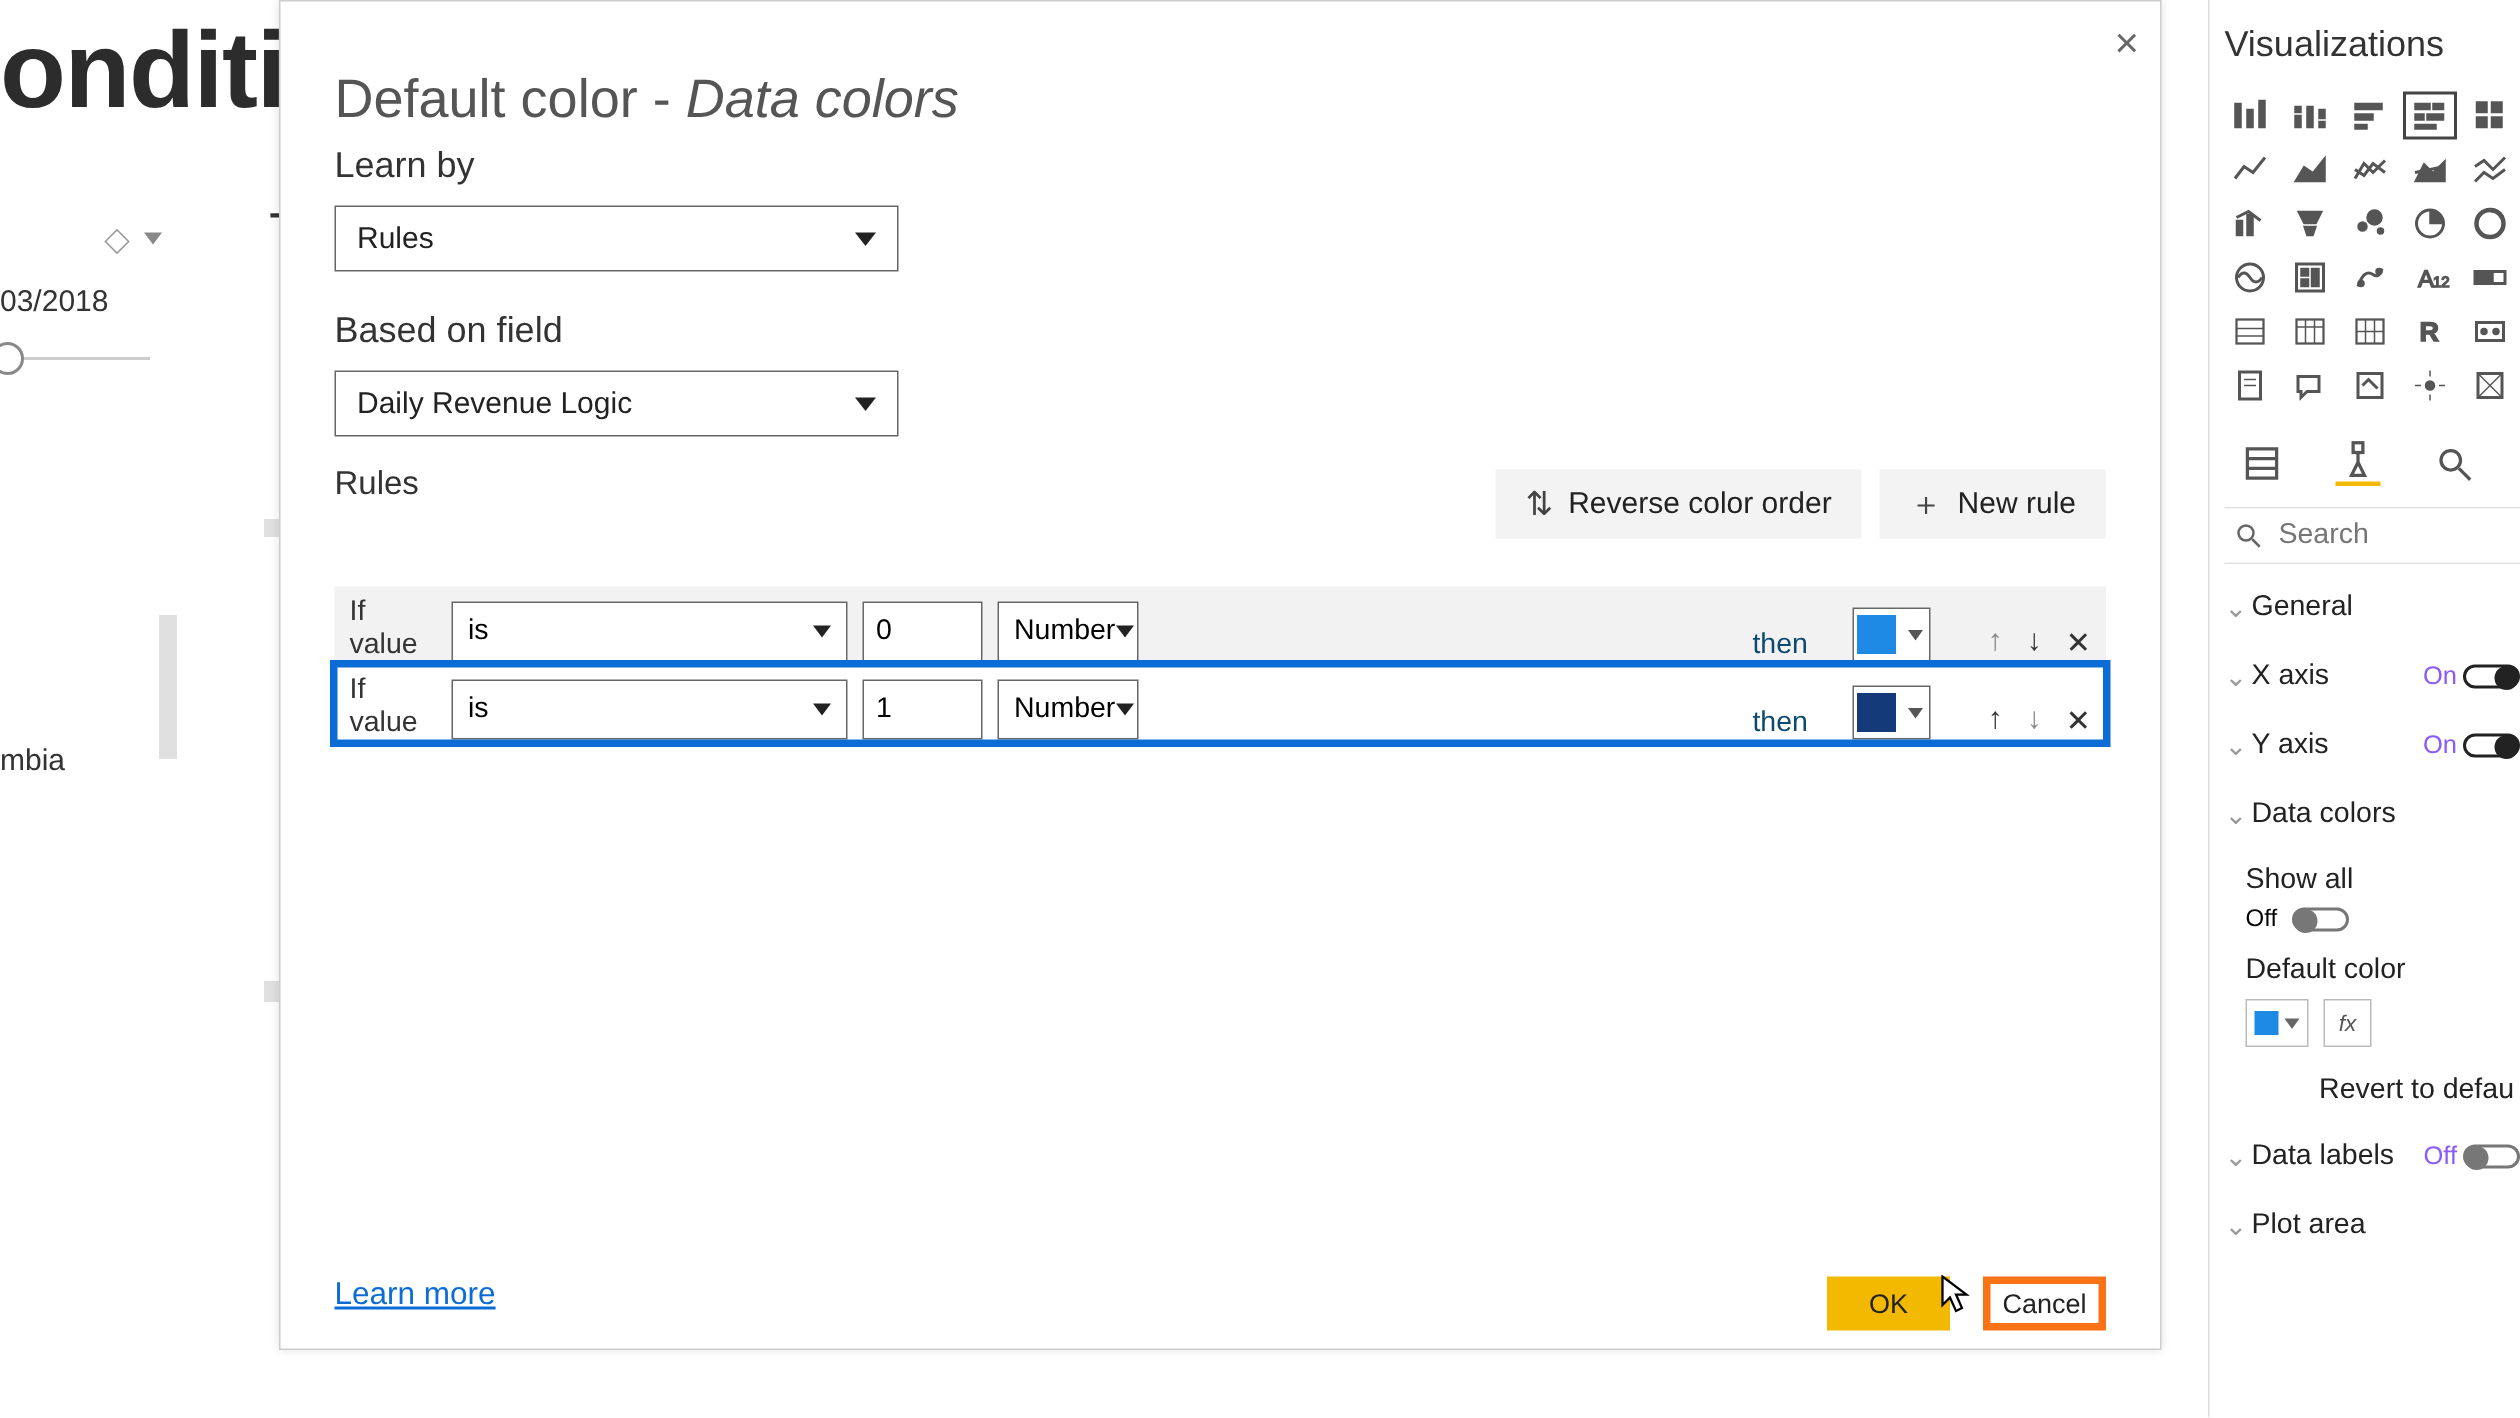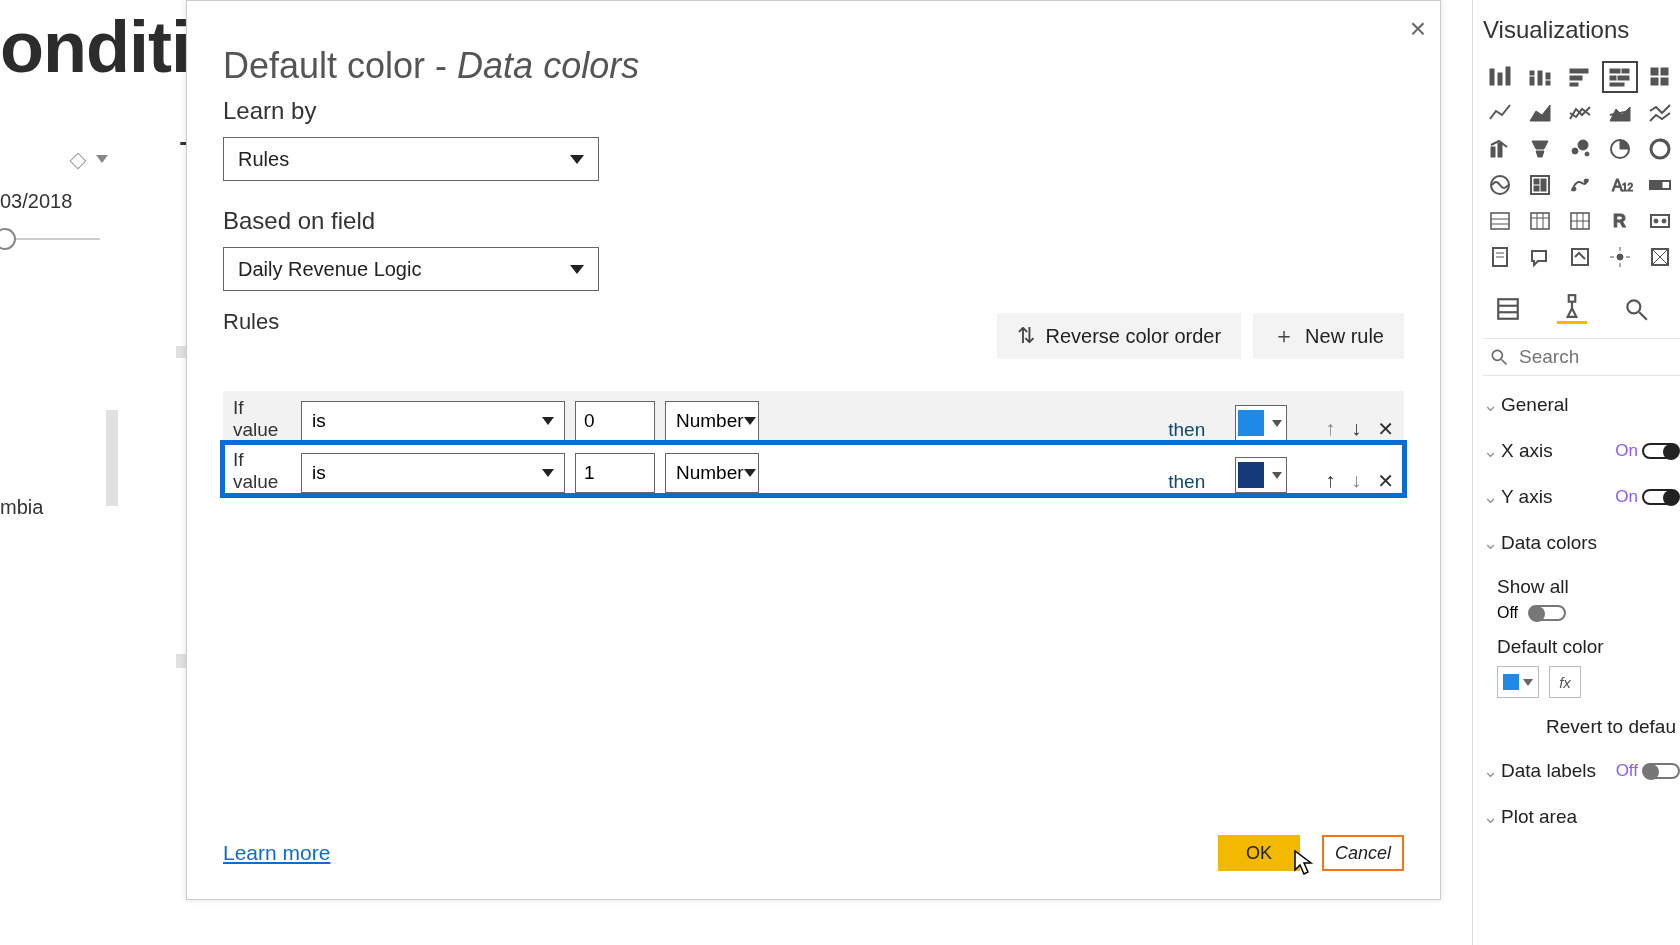--- a/index.html
+++ b/index.html
@@ -69,25 +69,25 @@
     .color-pick {
       width: 52px; height: 36px; border: 1px solid #666; display: flex; align-items: center;
       padding: 2px; gap: 4px; cursor: pointer; background:#fff;
     }
     .swatch { width: 26px; height: 26px; }
     .color-pick .tri-sm { width: 0; height: 0; border-left: 5px solid transparent; border-right: 5px solid transparent; border-top: 7px solid #555; margin-left: auto; margin-right: 2px;}
     .row-icons { display: flex; gap: 16px; margin-left: 28px; margin-right: 6px; }
     .row-icons span { font-size: 20px; color: #888; cursor: pointer; }
     .row-icons span.enabled { color: #333; }
 
-    .footer { position: absolute; left: 36px; right: 36px; bottom: 28px; display: flex; align-items: center; }
+    .footer { position: absolute; left: 36px; right: 36px; bottom: 12px; display: flex; align-items: flex-start; }
     .learn  { color: #0c6cd6; text-decoration: underline; font-size: 21px; cursor: pointer; }
     .footer .gap { flex: 1; }
     .ok-btn    { width: 82px; height: 36px; background: #f2b900; color: #222; font-size: 18px; border: none; cursor: pointer; }
-    .cancel-btn{ width: 82px; height: 36px; background: #fff; color: #222; font-size: 18px; border: 2px solid #f97316; cursor: pointer; margin-left: 22px; font-style: italic; }
+    .cancel-btn{ width: 82px; height: 36px; background: #fff; color: #222; font-size: 18px; border: 5px solid #f97316; cursor: pointer; margin-left: 22px; }
 
     .cursor { position: absolute; left: 1293px; top: 850px; pointer-events: none; }
     .cursor svg { width: 22px; height: 28px; }
 
     
     .viz-pane {
       position: absolute; right: -4px; top: 0; width: 212px; height: 945px;
       background: #fff; border-left: 1px solid #ddd; padding: 16px 0 0 10px;
     }
     .viz-pane h2 { font-size: 24px; font-weight: 400; color: #333; margin-bottom: 18px; }

